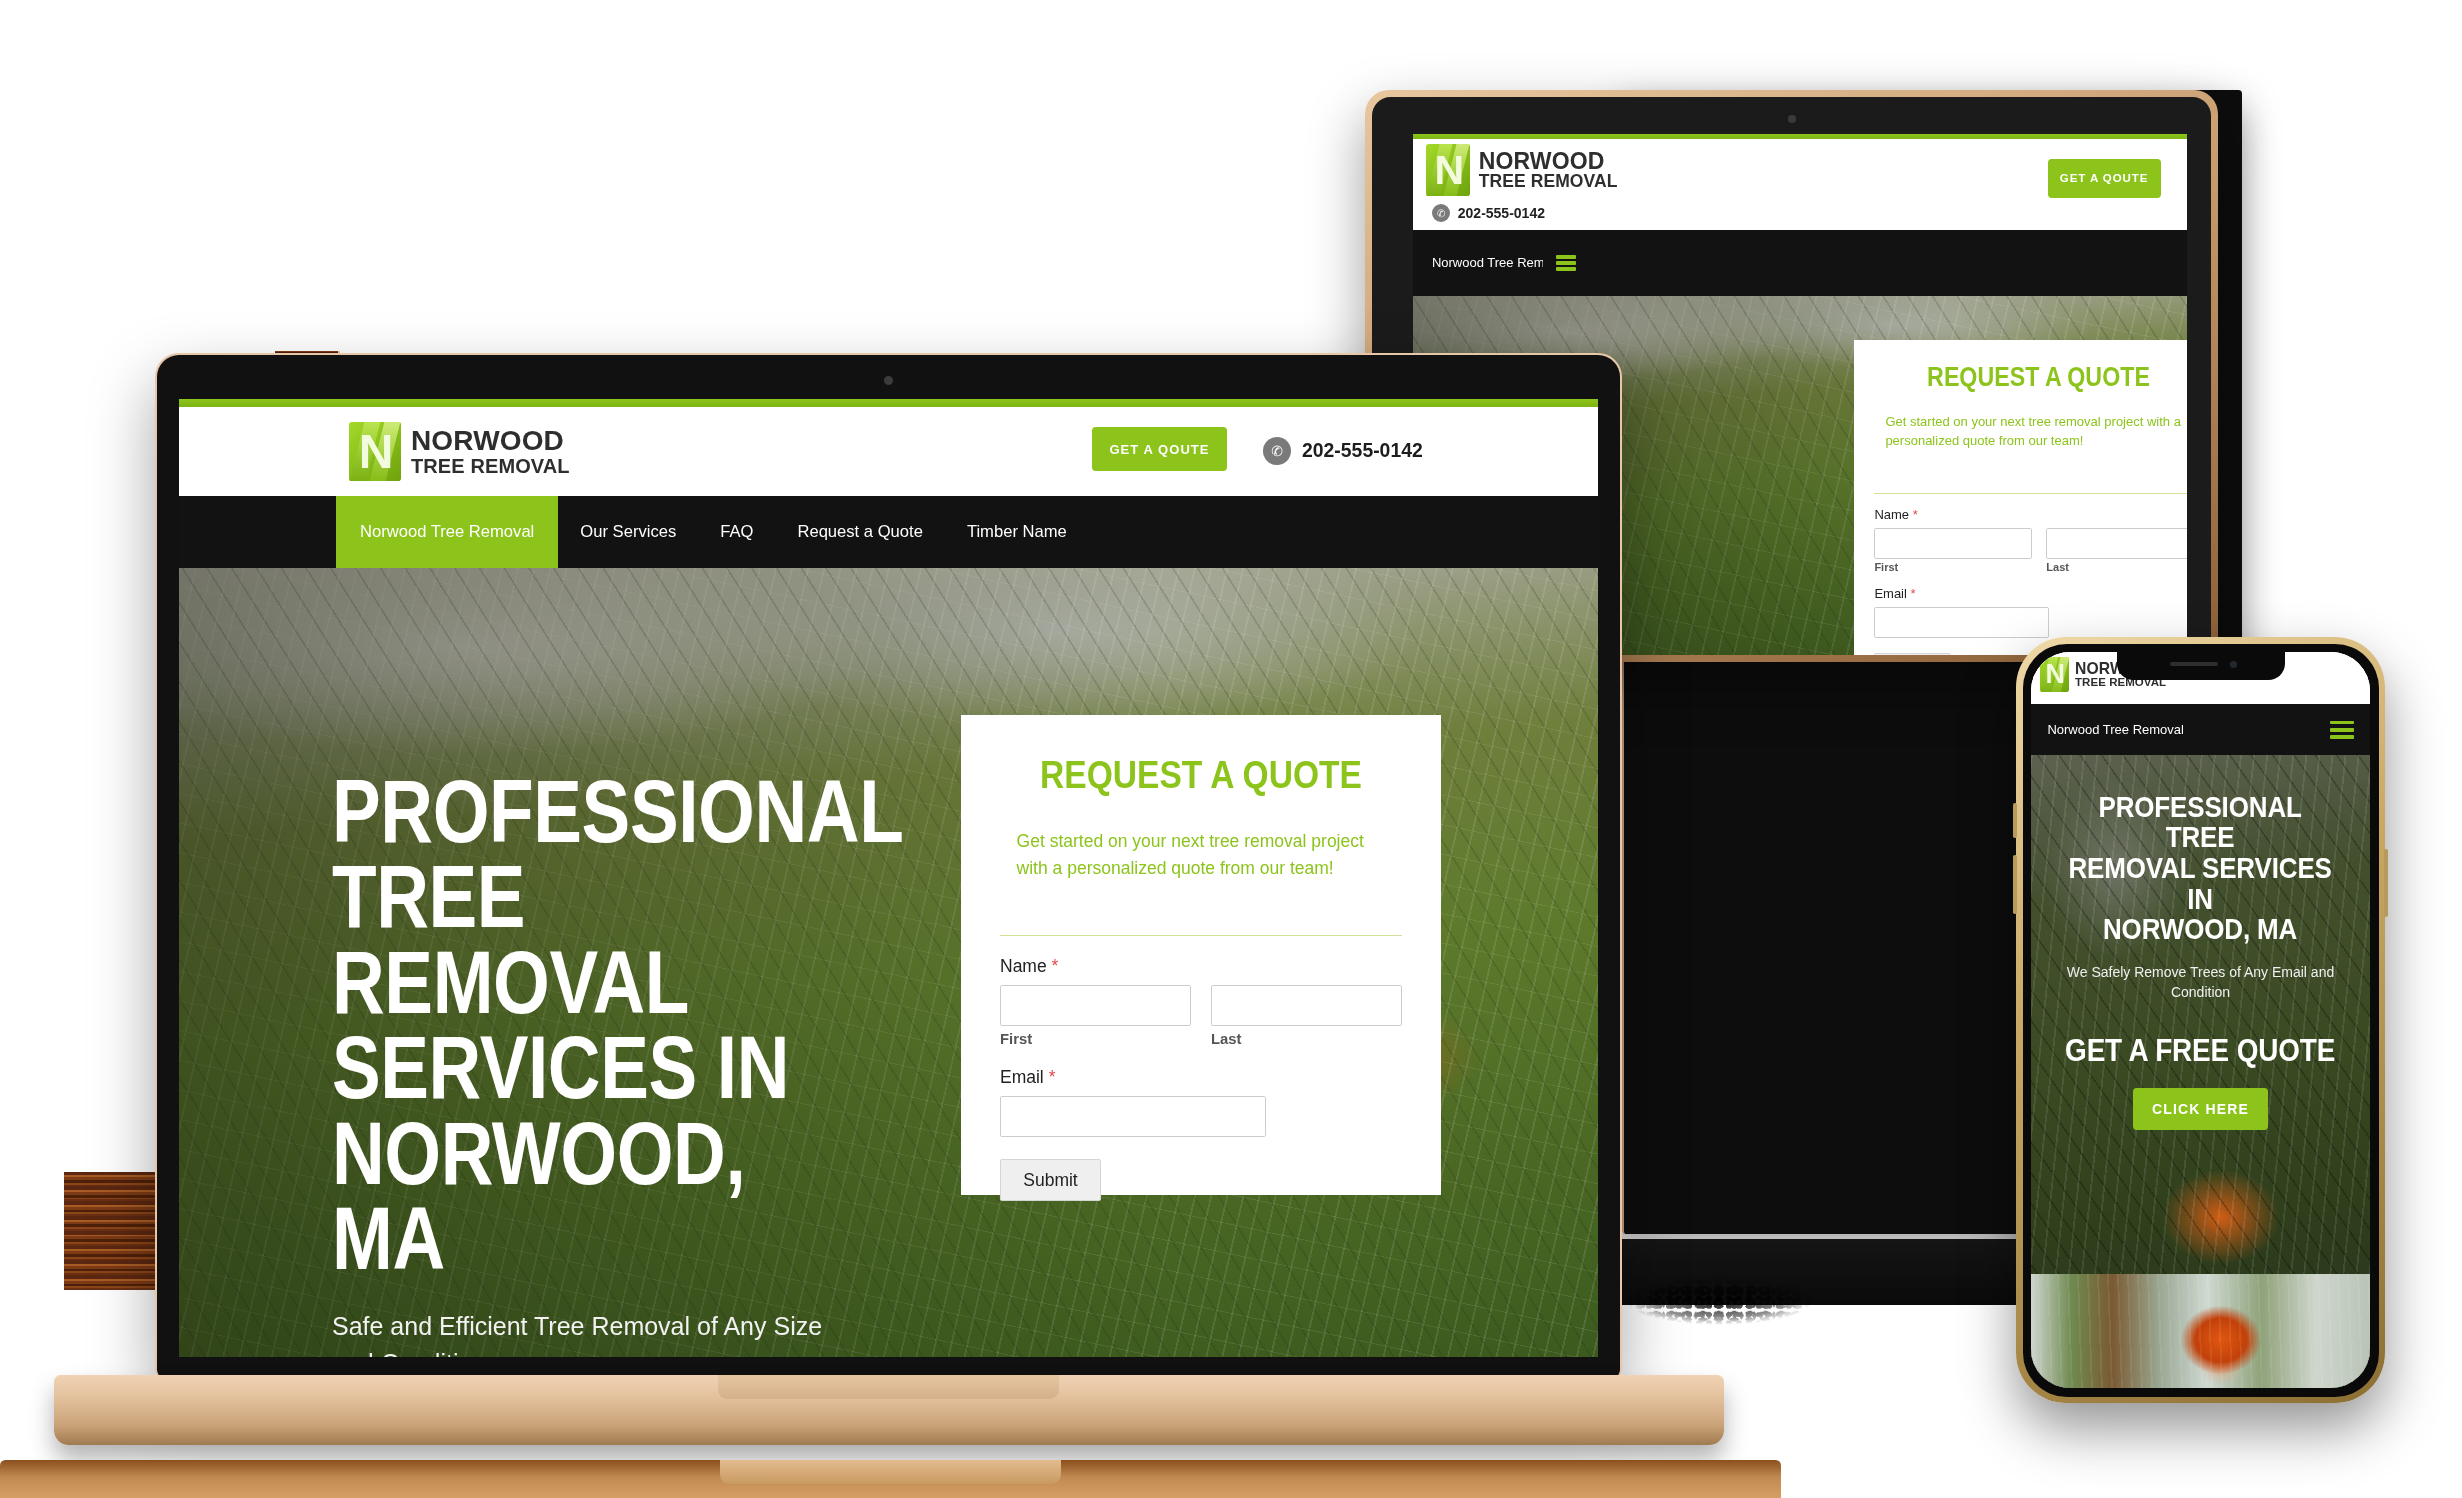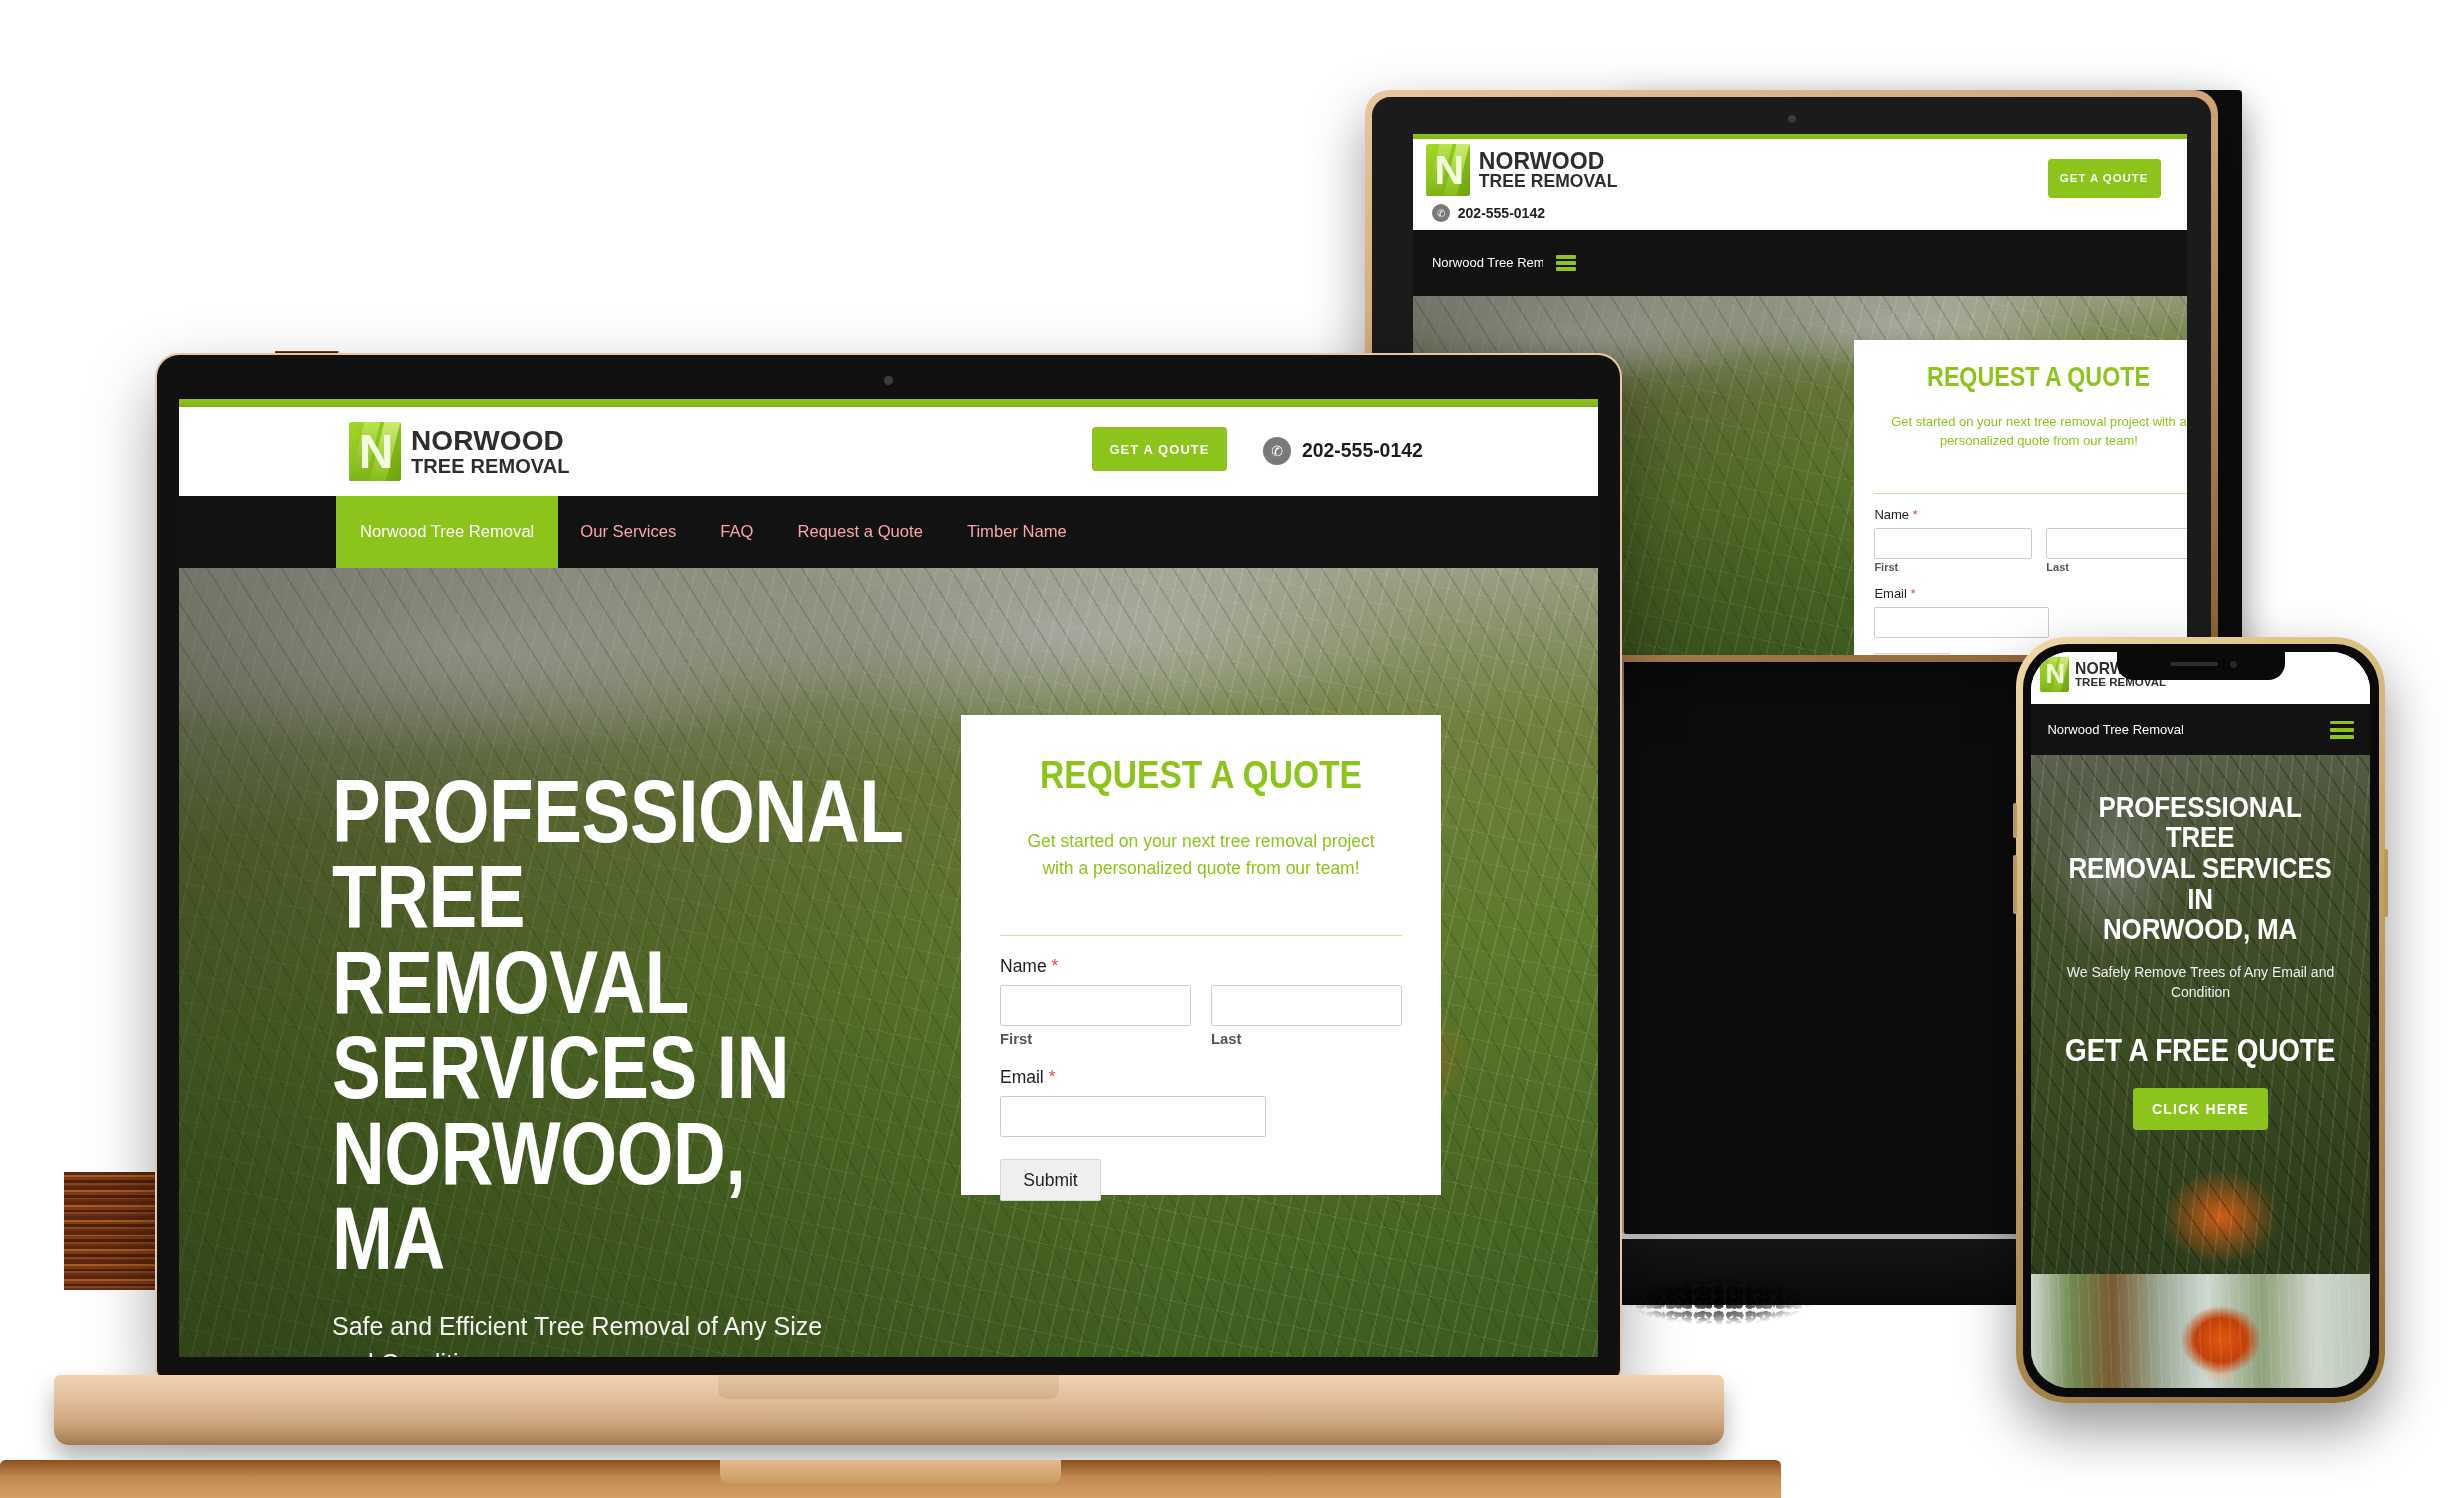--- a/index.html
+++ b/index.html
@@ -43,21 +43,21 @@
     font-weight:bold; letter-spacing:.08em; text-transform:uppercase;
     display:flex; align-items:center; justify-content:center; cursor:pointer;
     font-family:"Liberation Sans",sans-serif;
   }
   .phone-pill { display:flex; align-items:center; }
   .phone-circle {
     border-radius:50%; background:#7a7a7a; color:#fff;
     display:flex; align-items:center; justify-content:center; flex:0 0 auto;
   }
   .navbar { background:#121212; display:flex; align-items:stretch; }
-  .nav-item { display:flex; align-items:center; color:#fca5a5; white-space:nowrap; cursor:pointer; }
+  .nav-item { display:flex; align-items:center; color:#ffffff; white-space:nowrap; cursor:pointer; }
   .nav-item.active { background:#8cc41b; color:#fff; }
 
   
   .hero-photo {
     position:absolute; inset:0;
     background:
       radial-gradient(ellipse 22% 16% at 78% 62%, rgba(224,96,20,.85), rgba(224,96,20,0) 62%),
       radial-gradient(ellipse 9% 7% at 70% 55%, rgba(245,190,40,.7), rgba(245,190,40,0) 65%),
       radial-gradient(ellipse 7% 6% at 66% 69%, rgba(222,202,170,.85), rgba(222,202,170,0) 70%),
       radial-gradient(ellipse 6% 5% at 74% 50%, rgba(210,215,220,.8), rgba(210,215,220,0) 70%),
@@ -85,21 +85,21 @@
   }
   .hero-sub { color:#f2f2f2; }
 
   
   .quote-card { background:#fff; }
   .quote-title {
     color:#8cc41b; font-weight:bold; text-transform:uppercase; text-align:center;
     font-family:"Liberation Sans Narrow","Liberation Sans",sans-serif;
     transform:scaleX(.86);
   }
-  .quote-sub { color:#8cc41b; text-align:center; }
+  .quote-sub { color:#8cc41b; }
   .quote-rule { border-top:0.9px solid #cfe39a; }
   .f-label { color:#222; font-weight:normal; }
   .req { color:#e04b4b; }
   .f-input { border:0.9px solid #cccccc; background:#fff; border-radius:1.8px; }
   .f-hint { color:#555;font-weight:bold; }
   .f-submit {
     background:#efefef; border:0.9px solid #d5d5d5; color:#222; border-radius:1.8px;
     cursor:pointer; font-family:"Liberation Sans",sans-serif;
   }
 

